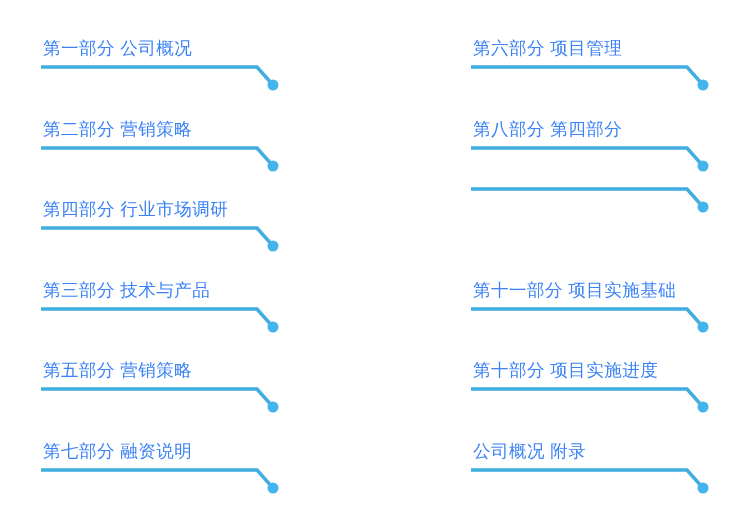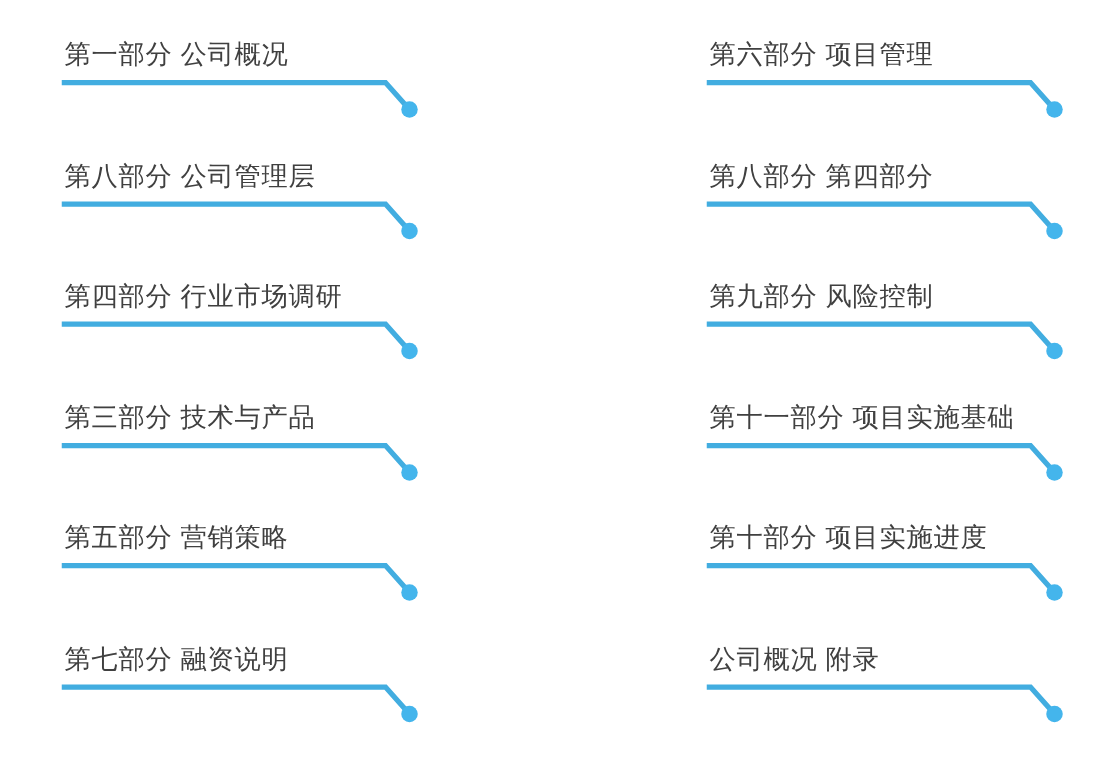--- a/index.html
+++ b/index.html
@@ -21,23 +21,23 @@
     column-gap: 188px;
     padding: 26px 0 0 41px;
     box-sizing: border-box;
   }
   .toc-item {
     width: 242px;
   }
   .toc-title {
     font-size: 17.5px;
     line-height: 20px;
-    color: #404040;
+    color: #3b82f6;
     padding-left: 2px;
-    margin: 0 0 7px 0;
+    margin: 12px 0 7px 0;
     white-space: nowrap;
     letter-spacing: 0.5px;
   }
   .toc-line {
     display: block;
   }
   .toc-line svg {
     display: block;
   }
 </style>
@@ -48,21 +48,21 @@
     <div class="toc-item">
       <div class="toc-title">第一部分 公司概况</div>
       <div class="toc-line">
         <svg width="242" height="27" viewBox="0 0 242 27">
           <polyline points="0,2 216,2 232,20" fill="none" stroke="#42ade0" stroke-width="3.5" stroke-linejoin="miter"></polyline>
           <circle cx="232" cy="20" r="5.5" fill="#44b5ec"></circle>
         </svg>
       </div>
     </div>
     <div class="toc-item">
-      <div class="toc-title">第八部分 公司管理层</div>
+      <div class="toc-title">第二部分 营销策略</div>
       <div class="toc-line">
         <svg width="242" height="27" viewBox="0 0 242 27">
           <polyline points="0,2 216,2 232,20" fill="none" stroke="#42ade0" stroke-width="3.5" stroke-linejoin="miter"></polyline>
           <circle cx="232" cy="20" r="5.5" fill="#44b5ec"></circle>
         </svg>
       </div>
     </div>
     <div class="toc-item">
       <div class="toc-title">第四部分 行业市场调研</div>
       <div class="toc-line">
@@ -111,21 +111,20 @@
     <div class="toc-item">
       <div class="toc-title">第八部分 第四部分</div>
       <div class="toc-line">
         <svg width="242" height="27" viewBox="0 0 242 27">
           <polyline points="0,2 216,2 232,20" fill="none" stroke="#42ade0" stroke-width="3.5" stroke-linejoin="miter"></polyline>
           <circle cx="232" cy="20" r="5.5" fill="#44b5ec"></circle>
         </svg>
       </div>
     </div>
     <div class="toc-item">
-      <div class="toc-title">第九部分 风险控制</div>
       <div class="toc-line">
         <svg width="242" height="27" viewBox="0 0 242 27">
           <polyline points="0,2 216,2 232,20" fill="none" stroke="#42ade0" stroke-width="3.5" stroke-linejoin="miter"></polyline>
           <circle cx="232" cy="20" r="5.5" fill="#44b5ec"></circle>
         </svg>
       </div>
     </div>
     <div class="toc-item">
       <div class="toc-title">第十一部分 项目实施基础</div>
       <div class="toc-line">

